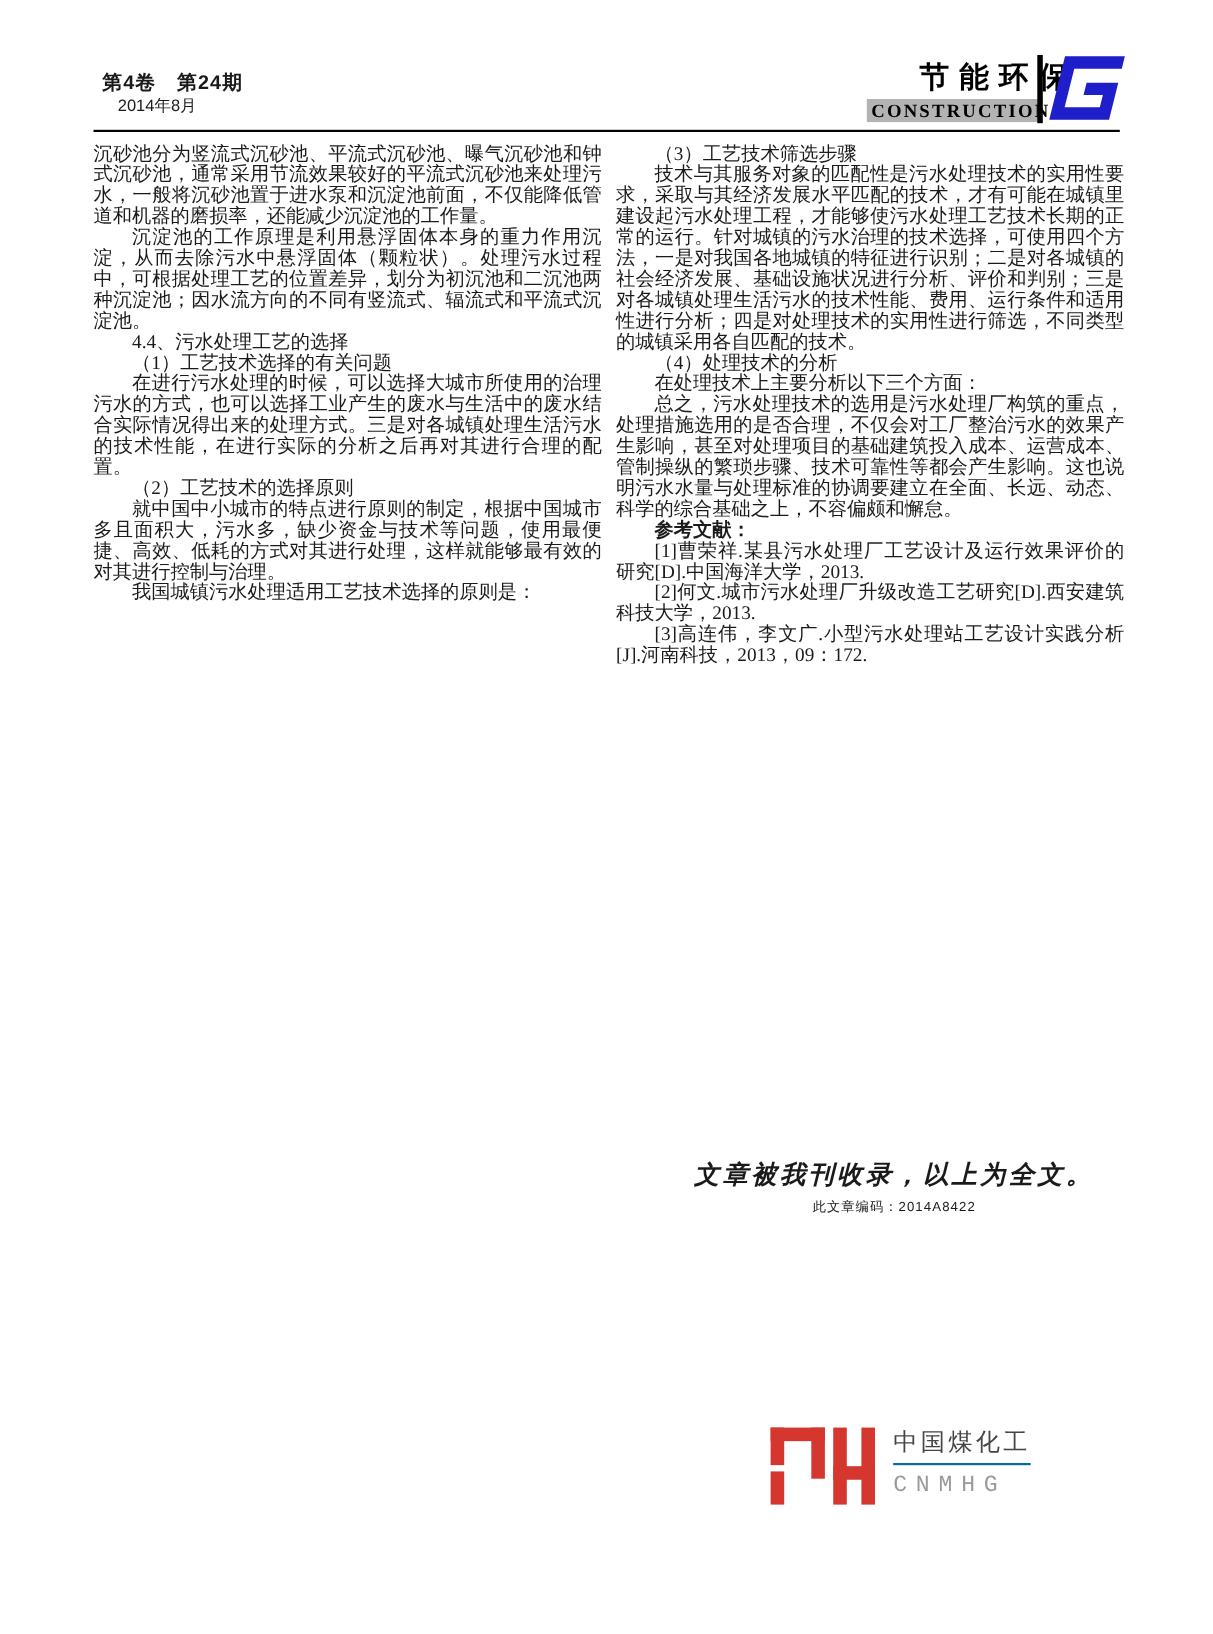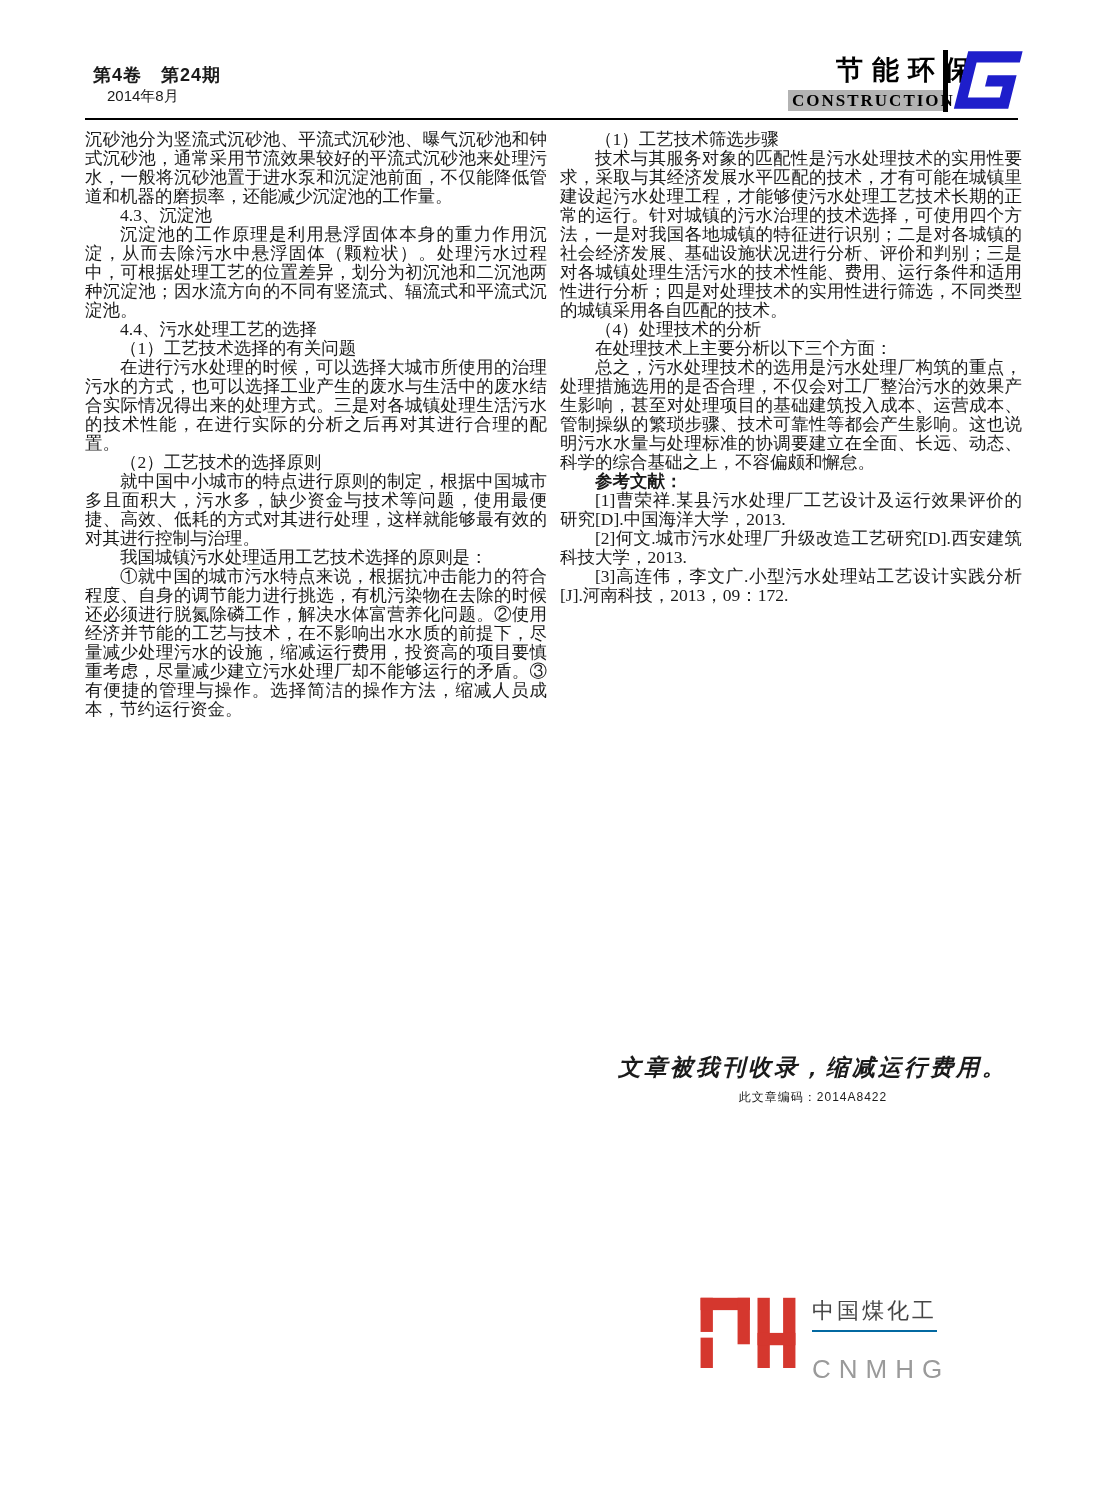--- a/index.html
+++ b/index.html
@@ -26,21 +26,21 @@
   .para.indent{text-indent:2em;}
   .para.bold{font-weight:700;font-family:"Liberation Sans","DejaVu Sans",sans-serif;}
   
   .footer-note{position:absolute;left:563px;top:1052px;width:500px;text-align:center;}
   .note-main{font-size:23px;font-weight:700;font-style:italic;font-family:"Liberation Serif","DejaVu Serif",serif;letter-spacing:3px;}
   .note-code{margin-top:6px;font-size:12px;font-family:"Liberation Sans","DejaVu Sans",sans-serif;letter-spacing:1px;}
   
   .publisher{position:absolute;left:700px;top:1294px;display:flex;align-items:flex-start;}
   .pub-text{margin-left:16px;padding-top:2px;}
   .pub-cn{font-family:"Liberation Sans","DejaVu Sans",sans-serif;font-size:22px;letter-spacing:3px;color:#454545;padding-bottom:4px;border-bottom:2px solid #0369a1;display:inline-block;}
-  .pub-en{margin-top:22px;font-family:Liberation Sans, sans-serif;font-size:26px;letter-spacing:8px;color:#9a9a9a;}
+  .pub-en{margin-top:7px;font-family:Liberation Mono, monospace;font-size:21px;letter-spacing:8px;color:#9a9a9a;}
 </style>
 </head>
 <body>
 
 <div class="hdr-left">
   <div class="vol">第4卷　第24期</div>
   <div class="date">2014年8月</div>
 </div>
 
 <div class="hdr-right">
@@ -55,44 +55,42 @@
     <g transform="translate(16,0) skewX(-14)" fill="#1e1ecb">
       <path d="M4,4 L72,4 L72,18 L18,18 L18,62 L58,62 L58,48 L36,48 L36,34 L72,34 L72,76 L4,76 Z"></path>
     </g>
   </svg>
 </div>
 
 <div class="hdr-rule"></div>
 
 <div id="left-col" class="col">
     <p class="para">沉砂池分为竖流式沉砂池、平流式沉砂池、曝气沉砂池和钟式沉砂池，通常采用节流效果较好的平流式沉砂池来处理污水，一般将沉砂池置于进水泵和沉淀池前面，不仅能降低管道和机器的磨损率，还能减少沉淀池的工作量。</p>
-    <p class="para indent">4.3、沉淀池</p>
     <p class="para indent">沉淀池的工作原理是利用悬浮固体本身的重力作用沉淀，从而去除污水中悬浮固体（颗粒状）。处理污水过程中，可根据处理工艺的位置差异，划分为初沉池和二沉池两种沉淀池；因水流方向的不同有竖流式、辐流式和平流式沉淀池。</p>
     <p class="para indent">4.4、污水处理工艺的选择</p>
     <p class="para indent">（1）工艺技术选择的有关问题</p>
     <p class="para indent">在进行污水处理的时候，可以选择大城市所使用的治理污水的方式，也可以选择工业产生的废水与生活中的废水结合实际情况得出来的处理方式。三是对各城镇处理生活污水的技术性能，在进行实际的分析之后再对其进行合理的配置。</p>
     <p class="para indent">（2）工艺技术的选择原则</p>
     <p class="para indent">就中国中小城市的特点进行原则的制定，根据中国城市多且面积大，污水多，缺少资金与技术等问题，使用最便捷、高效、低耗的方式对其进行处理，这样就能够最有效的对其进行控制与治理。</p>
     <p class="para indent">我国城镇污水处理适用工艺技术选择的原则是：</p>
-    <p class="para indent">①就中国的城市污水特点来说，根据抗冲击能力的符合程度、自身的调节能力进行挑选，有机污染物在去除的时候还必须进行脱氮除磷工作，解决水体富营养化问题。②使用经济并节能的工艺与技术，在不影响出水水质的前提下，尽量减少处理污水的设施，缩减运行费用，投资高的项目要慎重考虑，尽量减少建立污水处理厂却不能够运行的矛盾。③有便捷的管理与操作。选择简洁的操作方法，缩减人员成本，节约运行资金。</p>
   </div>
 <div id="right-col" class="col">
-    <p class="para indent">（1）工艺技术筛选步骤</p>
+    <p class="para indent">（3）工艺技术筛选步骤</p>
     <p class="para indent">技术与其服务对象的匹配性是污水处理技术的实用性要求，采取与其经济发展水平匹配的技术，才有可能在城镇里建设起污水处理工程，才能够使污水处理工艺技术长期的正常的运行。针对城镇的污水治理的技术选择，可使用四个方法，一是对我国各地城镇的特征进行识别；二是对各城镇的社会经济发展、基础设施状况进行分析、评价和判别；三是对各城镇处理生活污水的技术性能、费用、运行条件和适用性进行分析；四是对处理技术的实用性进行筛选，不同类型的城镇采用各自匹配的技术。</p>
     <p class="para indent">（4）处理技术的分析</p>
     <p class="para indent">在处理技术上主要分析以下三个方面：</p>
     <p class="para indent">总之，污水处理技术的选用是污水处理厂构筑的重点，处理措施选用的是否合理，不仅会对工厂整治污水的效果产生影响，甚至对处理项目的基础建筑投入成本、运营成本、管制操纵的繁琐步骤、技术可靠性等都会产生影响。这也说明污水水量与处理标准的协调要建立在全面、长远、动态、科学的综合基础之上，不容偏颇和懈怠。</p>
     <p class="para indent bold">参考文献：</p>
     <p class="para indent">[1]曹荣祥.某县污水处理厂工艺设计及运行效果评价的研究[D].中国海洋大学，2013.</p>
     <p class="para indent">[2]何文.城市污水处理厂升级改造工艺研究[D].西安建筑科技大学，2013.</p>
     <p class="para indent">[3]高连伟，李文广.小型污水处理站工艺设计实践分析[J].河南科技，2013，09：172.</p>
   </div>
 
 <div class="footer-note">
-  <div class="note-main">文章被我刊收录，缩减运行费用。</div>
+  <div class="note-main">文章被我刊收录，以上为全文。</div>
   <div class="note-code">此文章编码：2014A8422</div>
 </div>
 
 <div class="publisher">
   <div>
     <svg width="96" height="74" viewBox="0 0 100 78">
       <g fill="#d5372e">
         <rect x="0" y="4" width="13" height="36"></rect>
         <rect x="0" y="46" width="13" height="32"></rect>
         <rect x="0" y="4" width="52" height="13"></rect>

